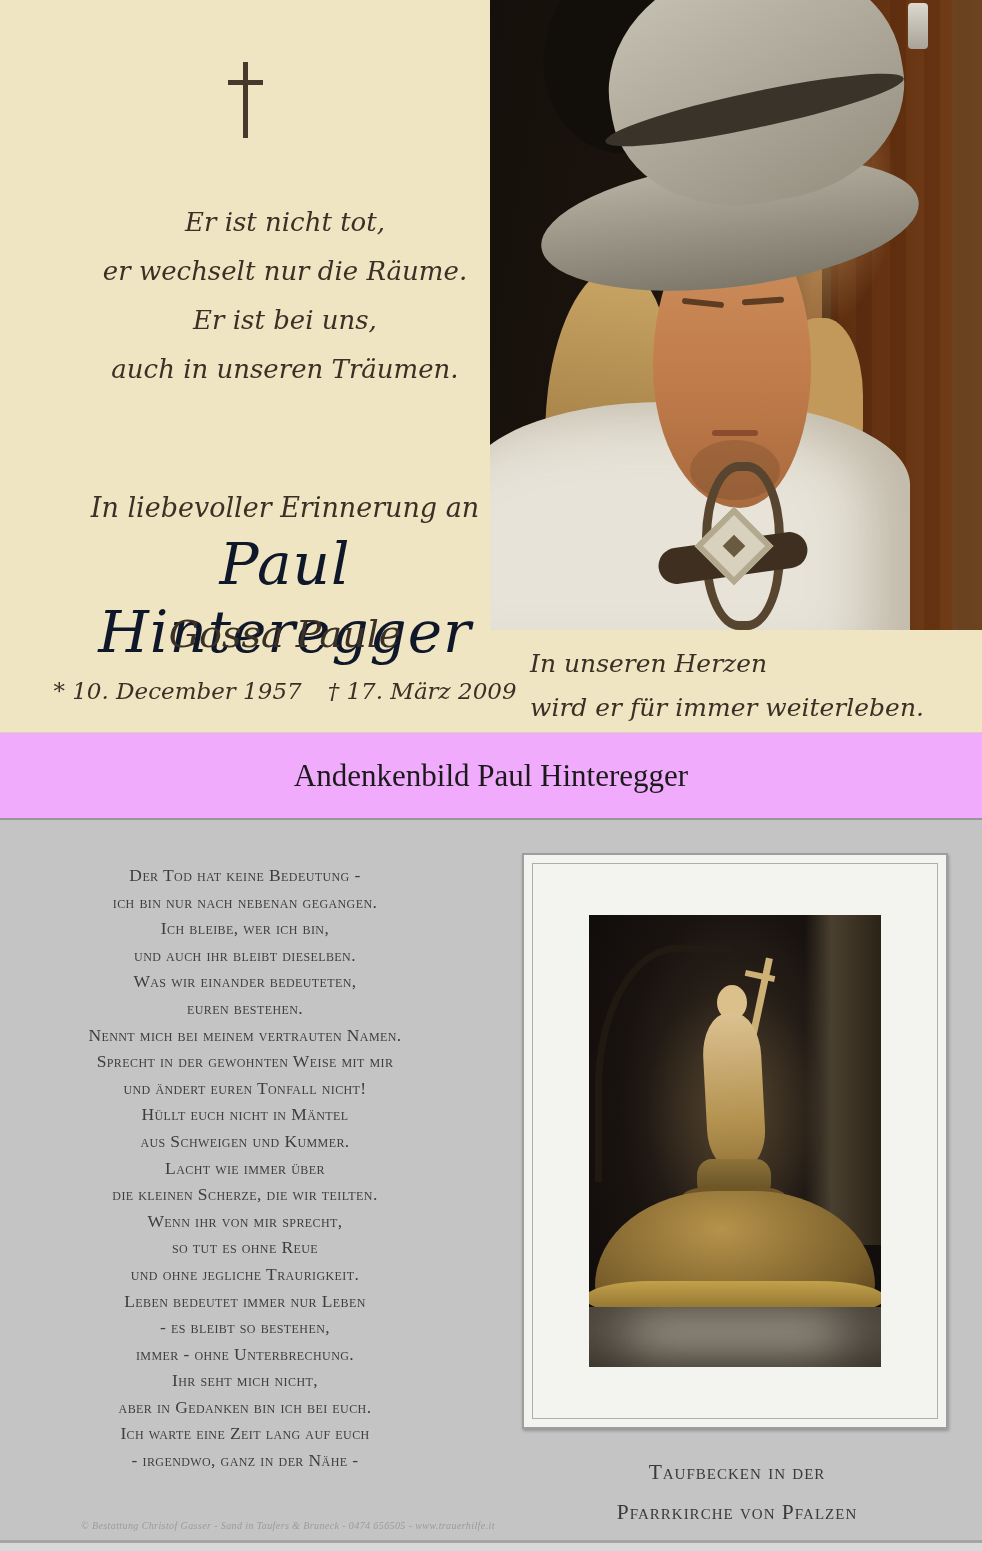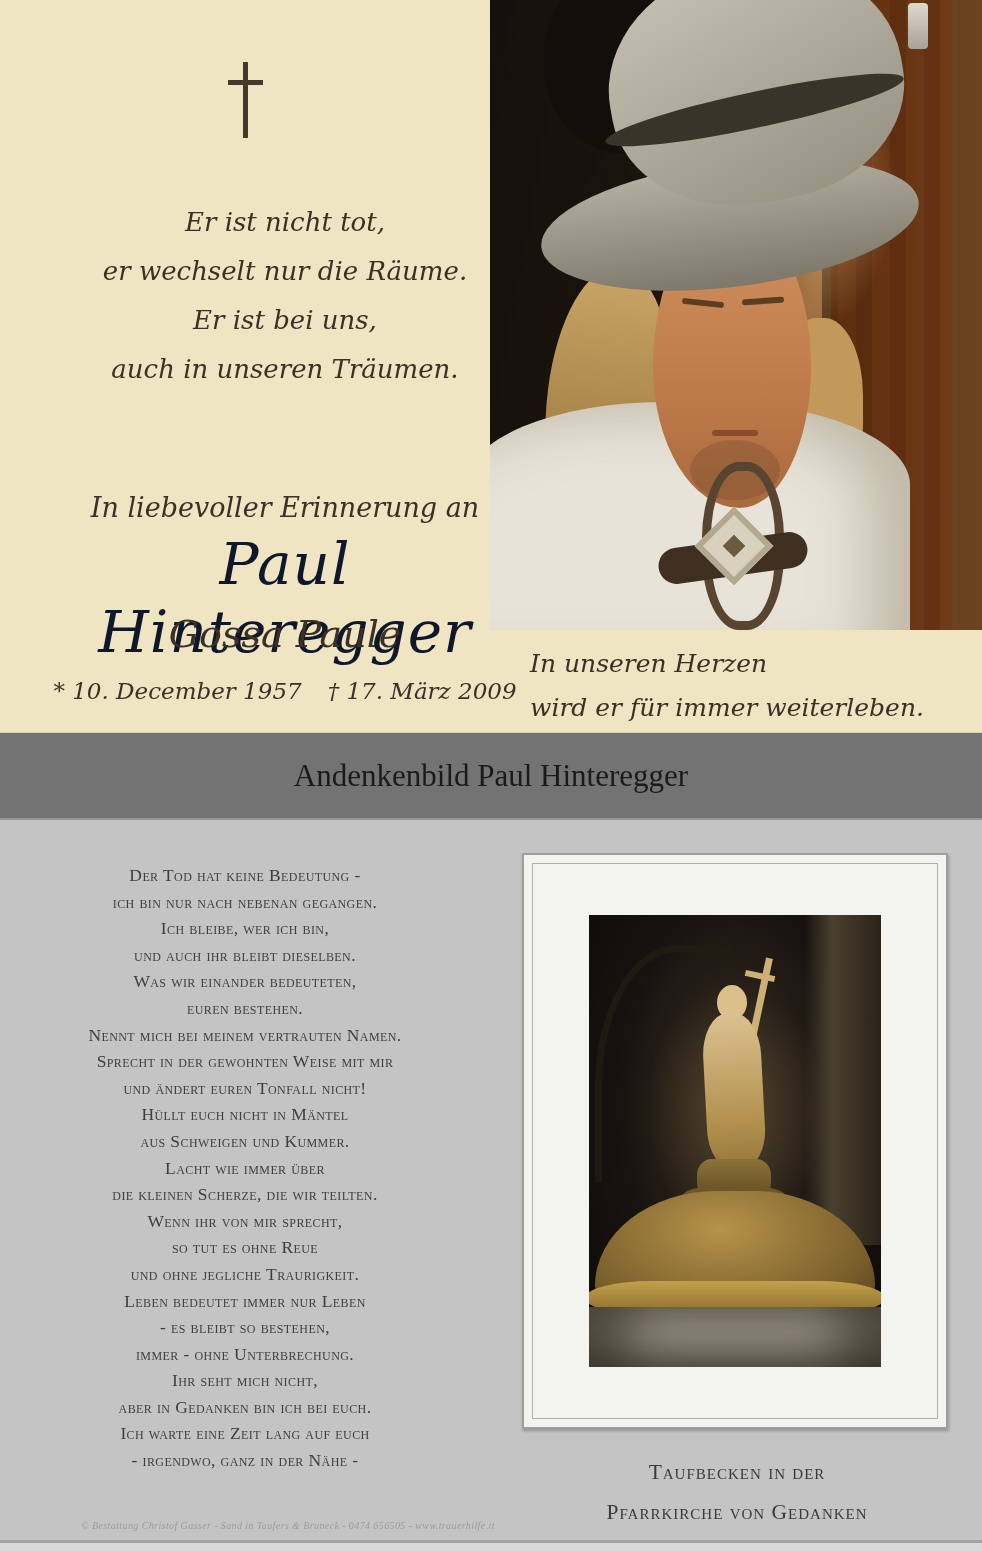--- a/index.html
+++ b/index.html
@@ -67,21 +67,21 @@
   .bolo-strap{position:absolute;left:212px;top:462px;width:64px;height:150px;
               border:9px solid #57452f;border-radius:45%;background:transparent;}
   .bolo-wing{position:absolute;left:168px;top:540px;width:150px;height:36px;background:#3e2f20;
              border-radius:18px;transform:rotate(-8deg);}
   .buckle{position:absolute;left:216px;top:518px;width:56px;height:56px;background:#d8d1be;
           transform:rotate(45deg);box-shadow:inset 0 0 0 6px #b3a98e;}
   .buckle-core{position:absolute;left:236px;top:538px;width:16px;height:16px;background:#6a5a40;
                transform:rotate(45deg);}
 
   
-  .band{position:absolute;left:0;top:733px;width:982px;height:85px;background:#737373;}
+  .band{position:absolute;left:0;top:733px;width:982px;height:85px;background:#f0abfc;}
   .band-title{width:100%;text-align:center;line-height:85px;font-size:31px;color:#1a1a1a;
               font-family:"Liberation Serif", serif;}
 
   
   .bottom-card{position:absolute;left:0;top:818px;width:982px;height:720px;background:#c4c4c4;
                border-top:2px solid #979797;border-bottom:3px solid #a5a5a5;}
   .gray-poem{position:absolute;left:2px;top:42px;width:486px;text-align:center;
              font-variant:small-caps;font-size:17.5px;line-height:26.6px;color:#3e3e3e;
              letter-spacing:.4px;}
   .frame{position:absolute;left:522px;top:33px;width:426px;height:576px;background:#f3f3f0;
@@ -225,19 +225,19 @@
         <div class="pedestal"></div>
         <div class="pedestal2"></div>
         <div class="dome"></div>
         <div class="rim"></div>
         <div class="stone"></div>
       </div>
     </div>
 
     <div class="caption">
       <div>Taufbecken in der</div>
-      <div>Pfarrkirche von Gedanken</div>
+      <div>Pfarrkirche von Pfalzen</div>
     </div>
 
     <div class="credit">© Bestattung Christof Gasser - Sand in Taufers &amp; Bruneck - 0474 656505 - www.trauerhilfe.it</div>
   </div>
 
 </div>
 
 </body></html>

